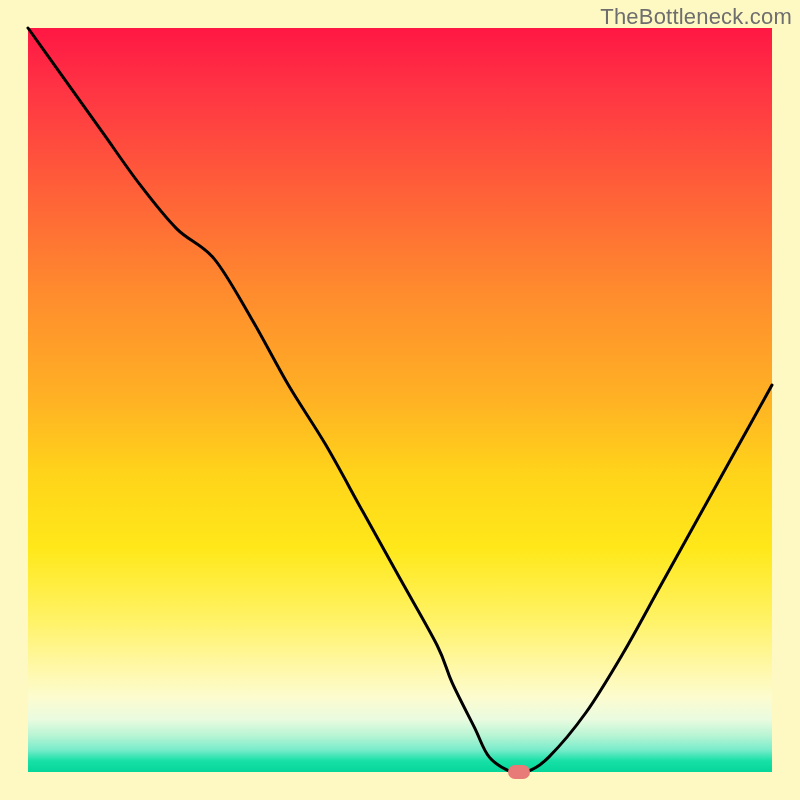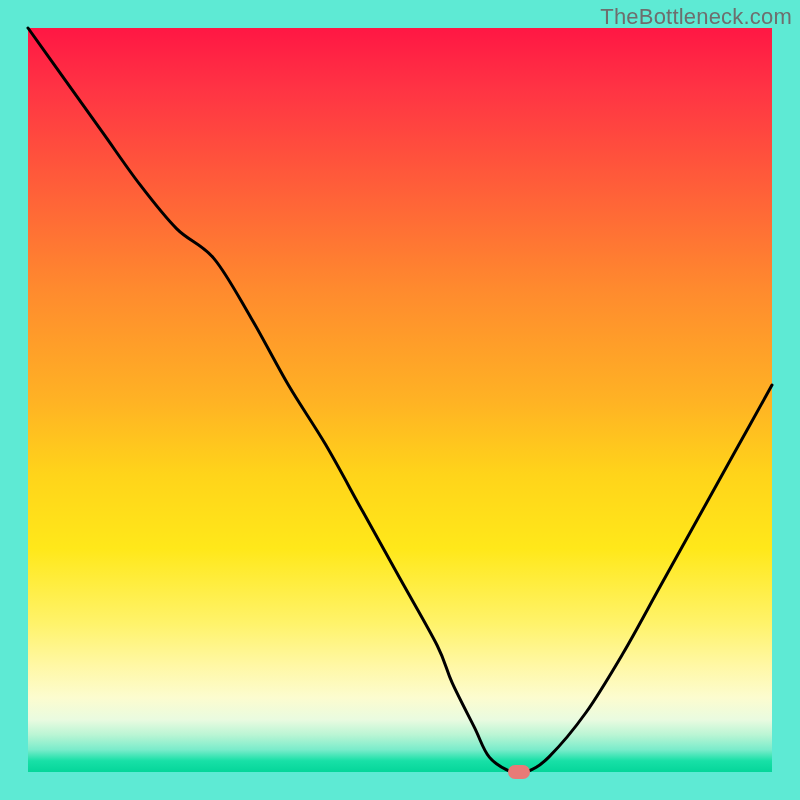--- a/index.html
+++ b/index.html
@@ -7,21 +7,21 @@
     padding: 0;
     width: 800px;
     height: 800px;
     background: #000;
     overflow: hidden;
   }
   .frame {
     position: relative;
     width: 800px;
     height: 800px;
-    background: #5eead4;
+    background: #fef9c3;
   }
   .plot-area {
     position: absolute;
     left: 28px;
     top: 28px;
     width: 744px;
     height: 744px;
     background: linear-gradient(to bottom,
       #ff1744 0%,
       #ff3344 8%,

